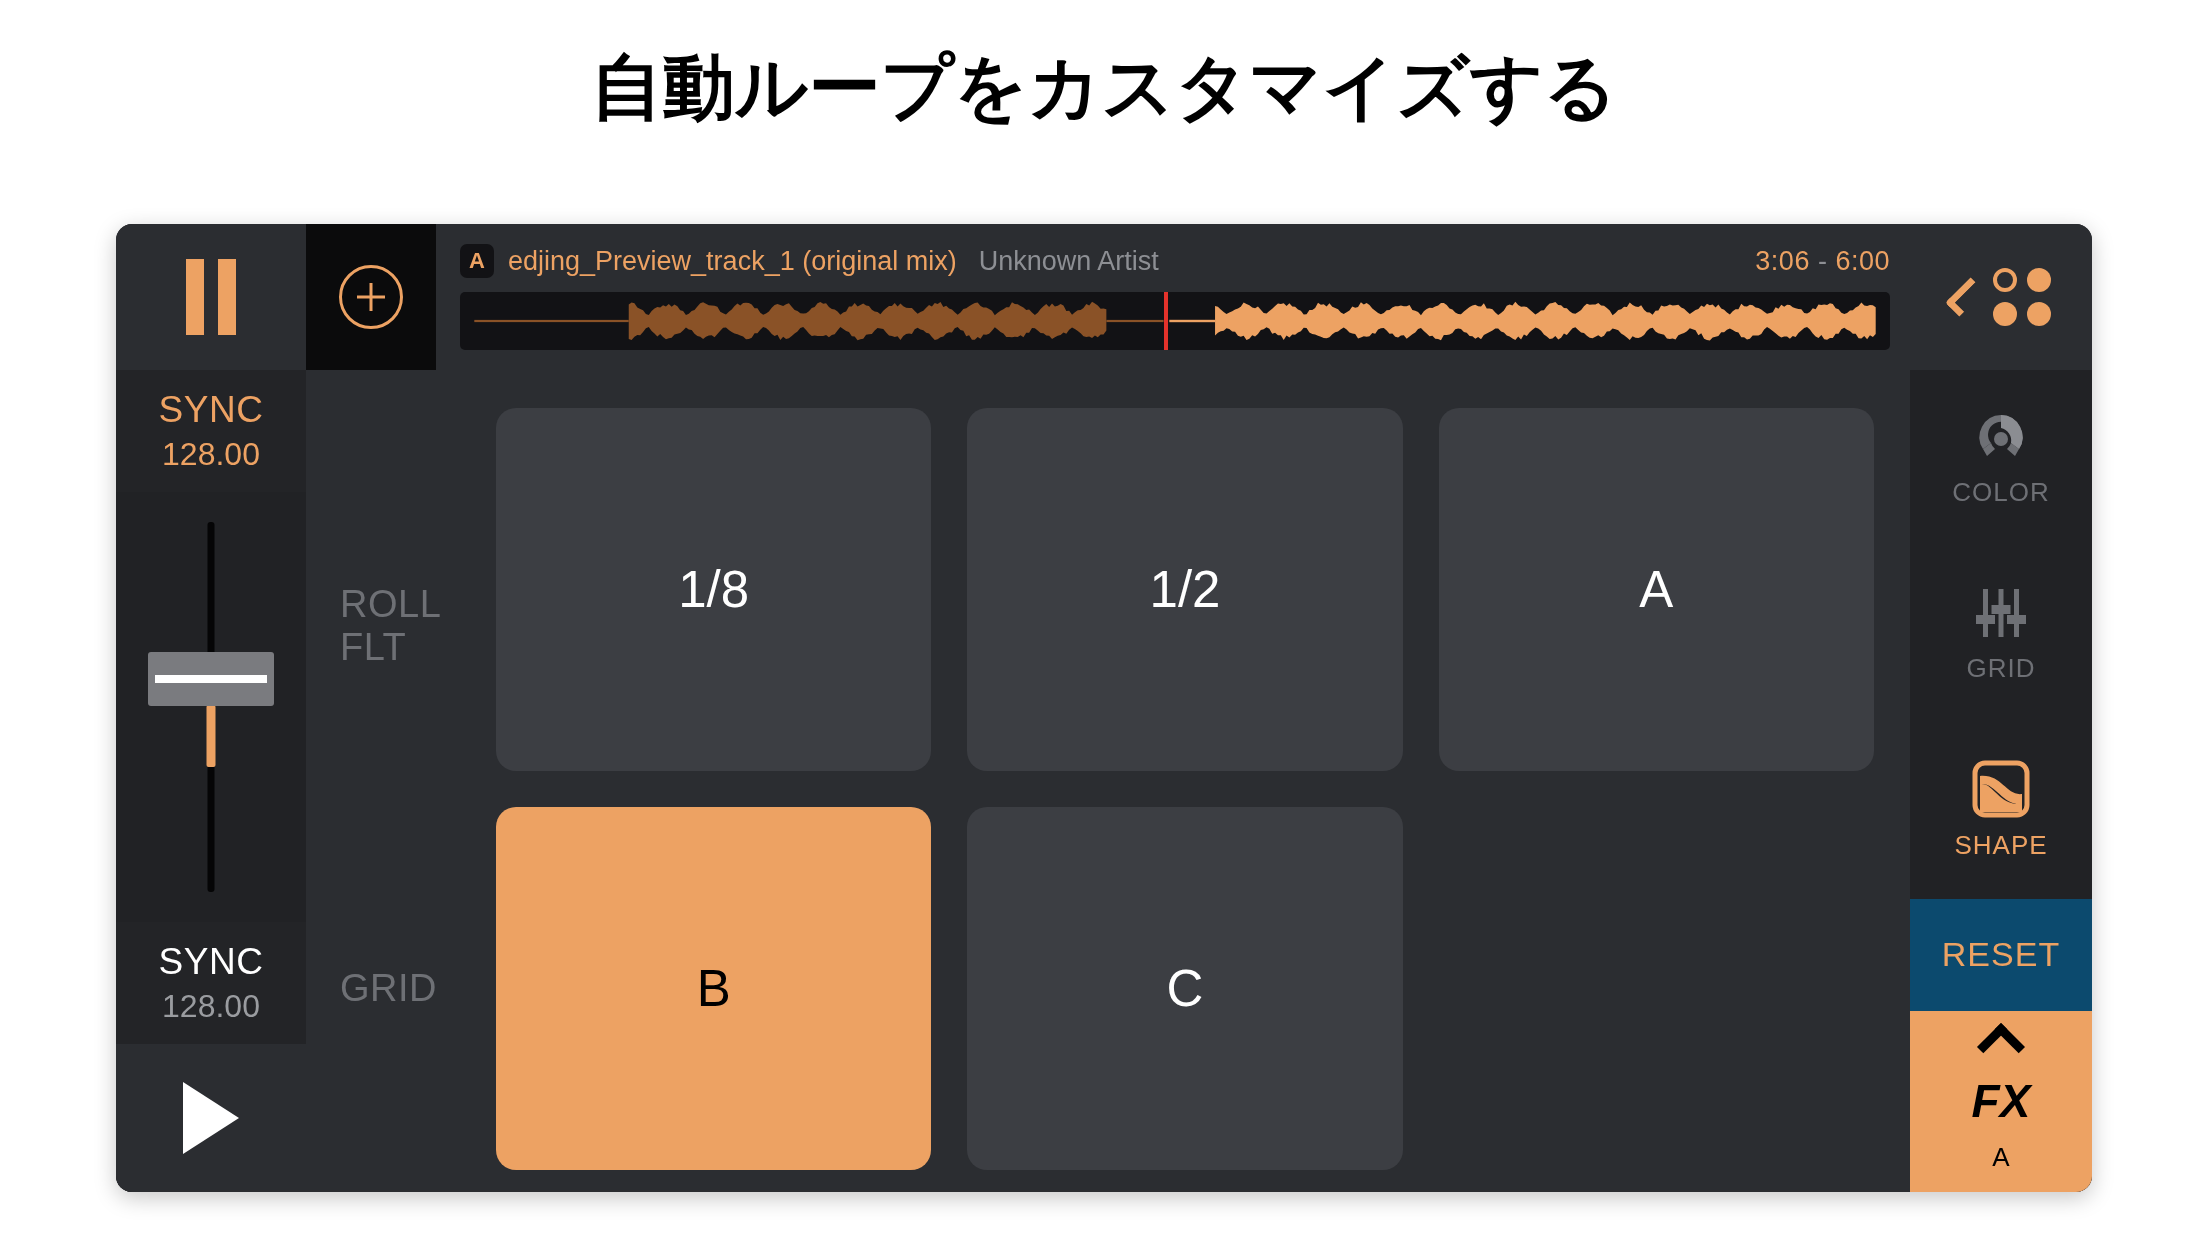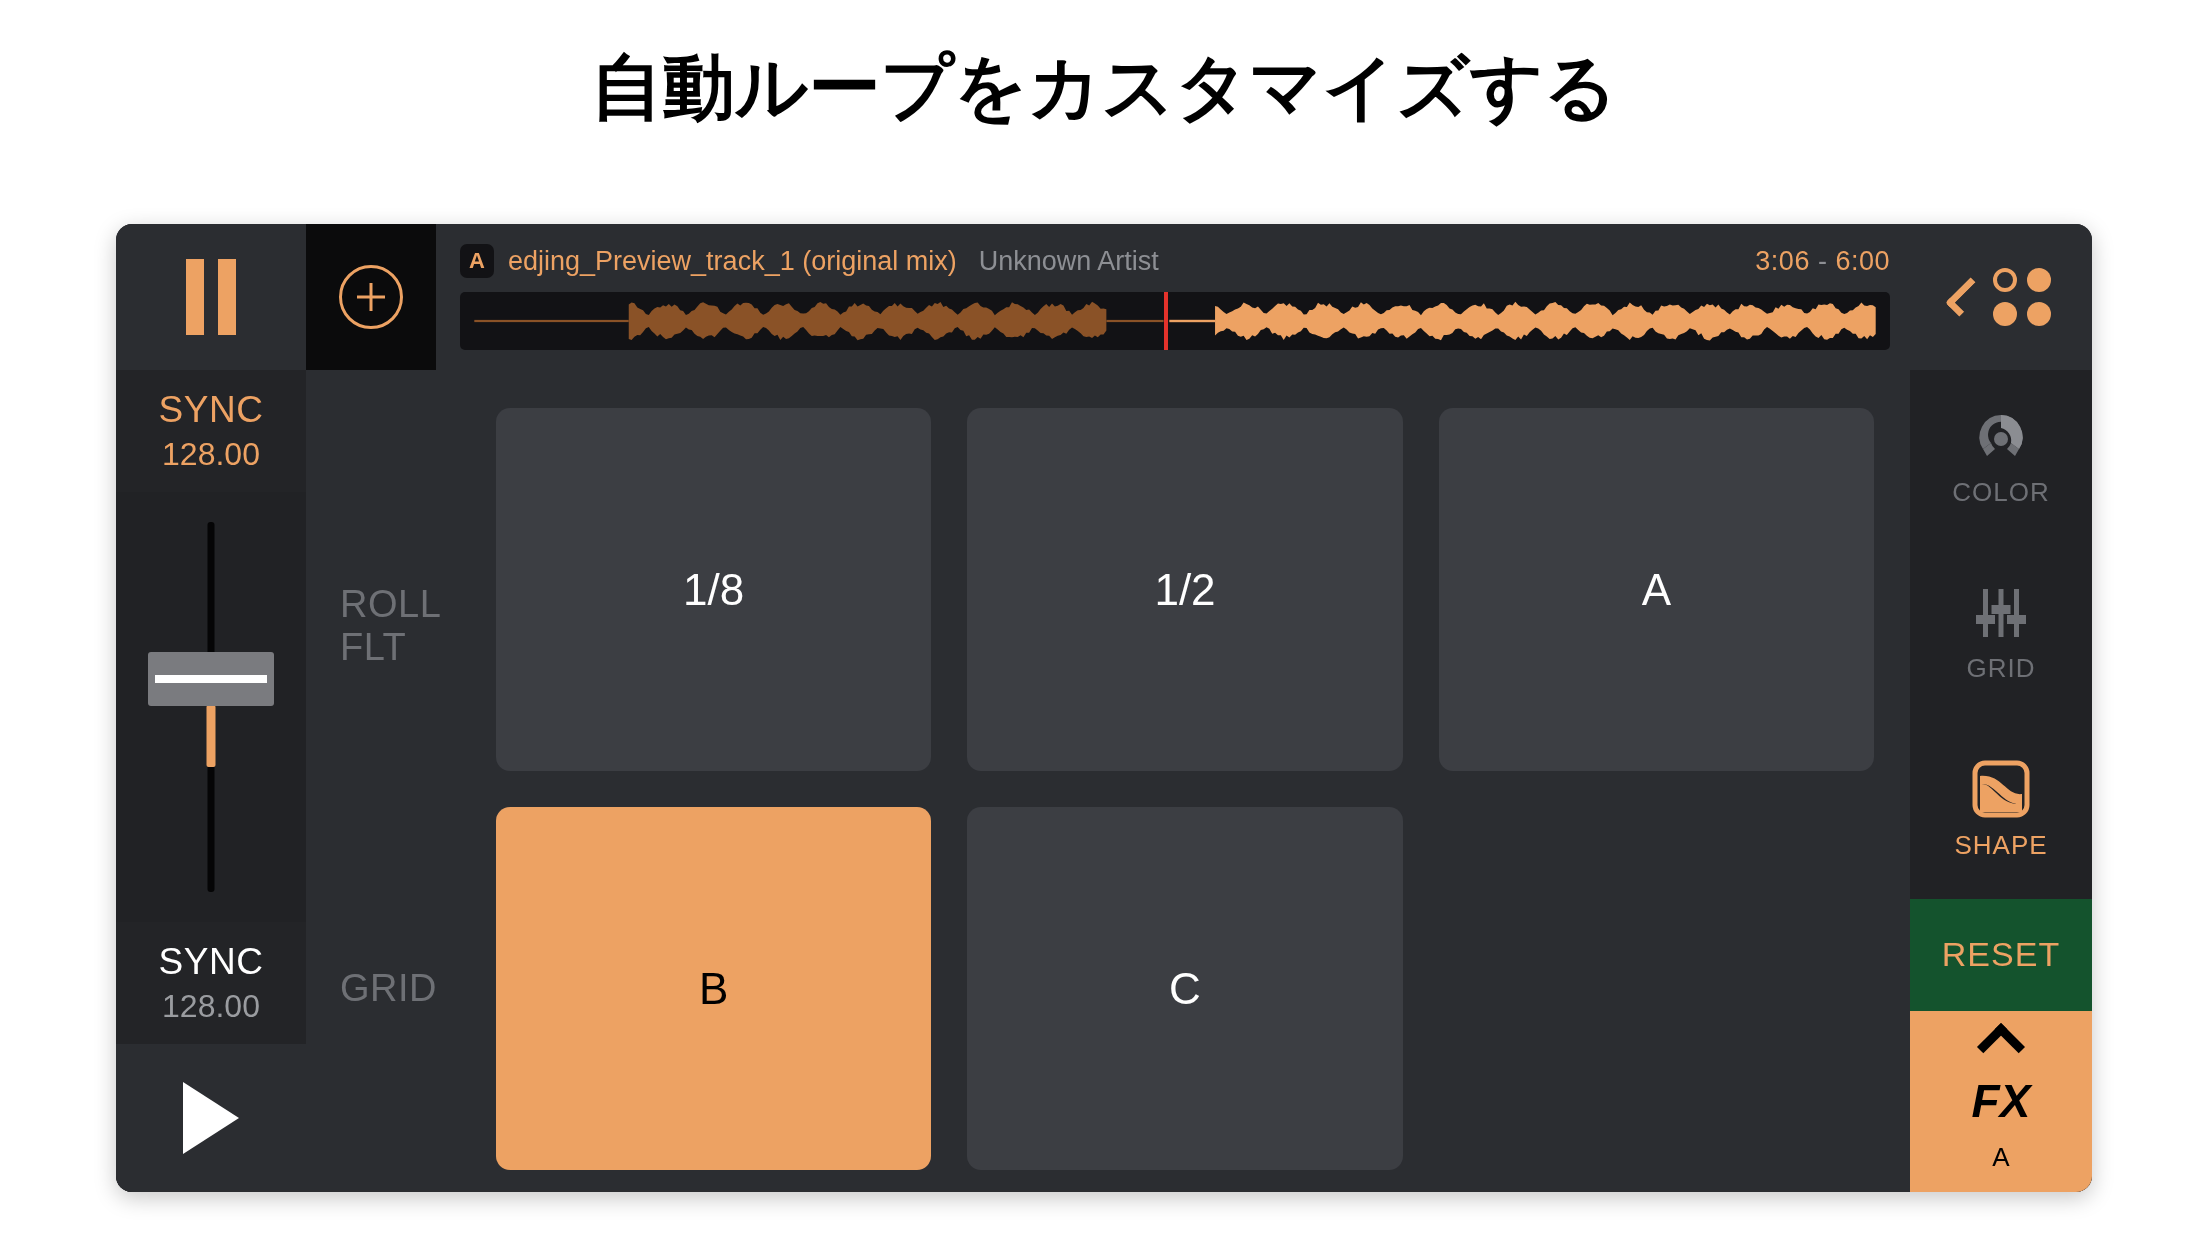--- a/index.html
+++ b/index.html
@@ -226,24 +226,24 @@
   .pads-grid {
     flex: 1;
     display: grid;
     grid-template-columns: repeat(3, 1fr);
     grid-template-rows: repeat(2, 1fr);
     gap: 36px 36px;
     padding: 38px 36px 22px 0;
   }
   .pad {
     background: #3c3e43;
-    border-radius: 14px;
+    border-radius: 20px;
     display: flex; align-items: center; justify-content: center;
     color: #ffffff;
-    font-size: 44px;
+    font-size: 51px;
     cursor: pointer;
   }
   .pad.active { background: #eda263; color: #000000; }
 
   
   .rightcol {
     width: 182px;
     background: #212225;
     display: flex; flex-direction: column;
     flex-shrink: 0;
@@ -254,21 +254,21 @@
     align-items: center; justify-content: center;
     gap: 12px;
     cursor: pointer;
     color: #6e7075;
   }
   .fx-item .cap { font-size: 26px; letter-spacing: 1px; }
   .fx-item.on { color: #eda263; }
 
   .reset-btn {
     height: 112px;
-    background: #14532d;
+    background: #0c4a6e;
     display: flex; align-items: center; justify-content: center;
     color: #eda263; font-size: 34px; letter-spacing: 1px;
     cursor: pointer;
   }
   .fx-big {
     height: 181px;
     background: #eda263;
     display: flex; flex-direction: column;
     align-items: center; justify-content: center;
     gap: 6px;

